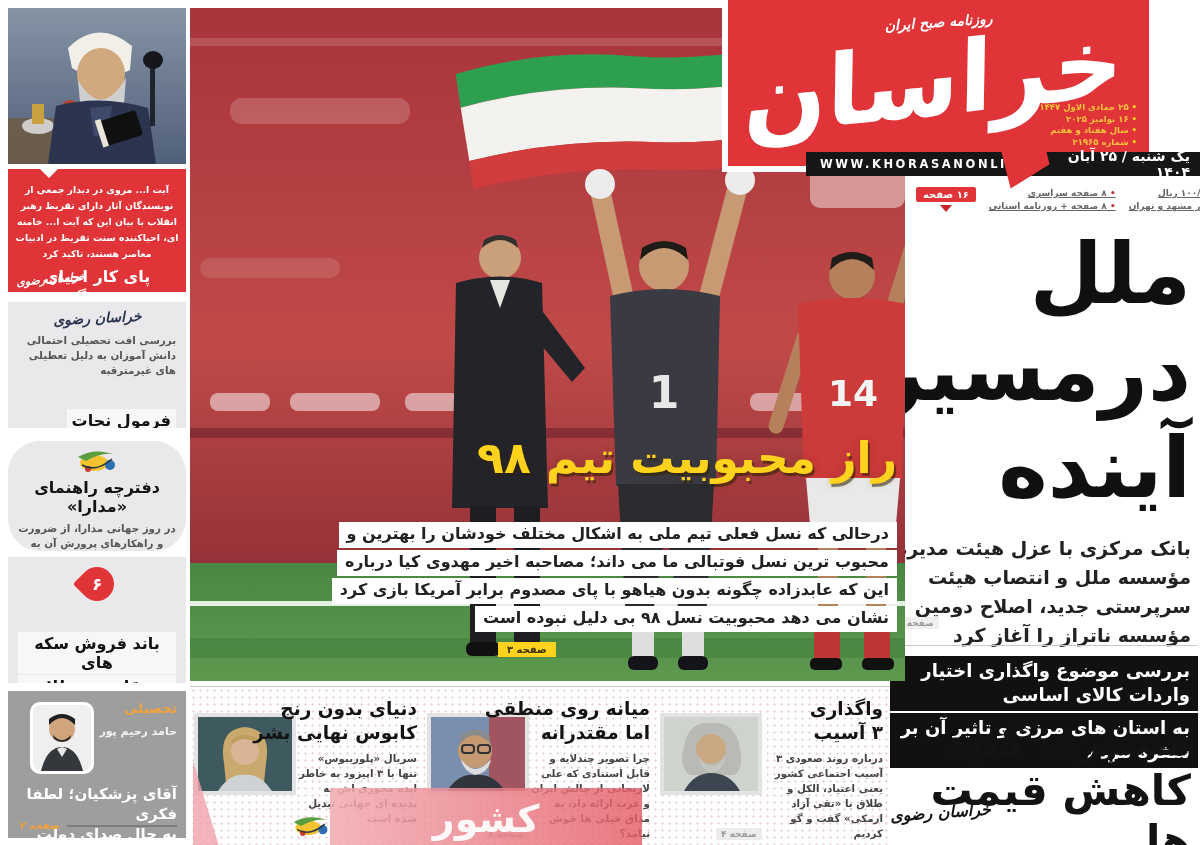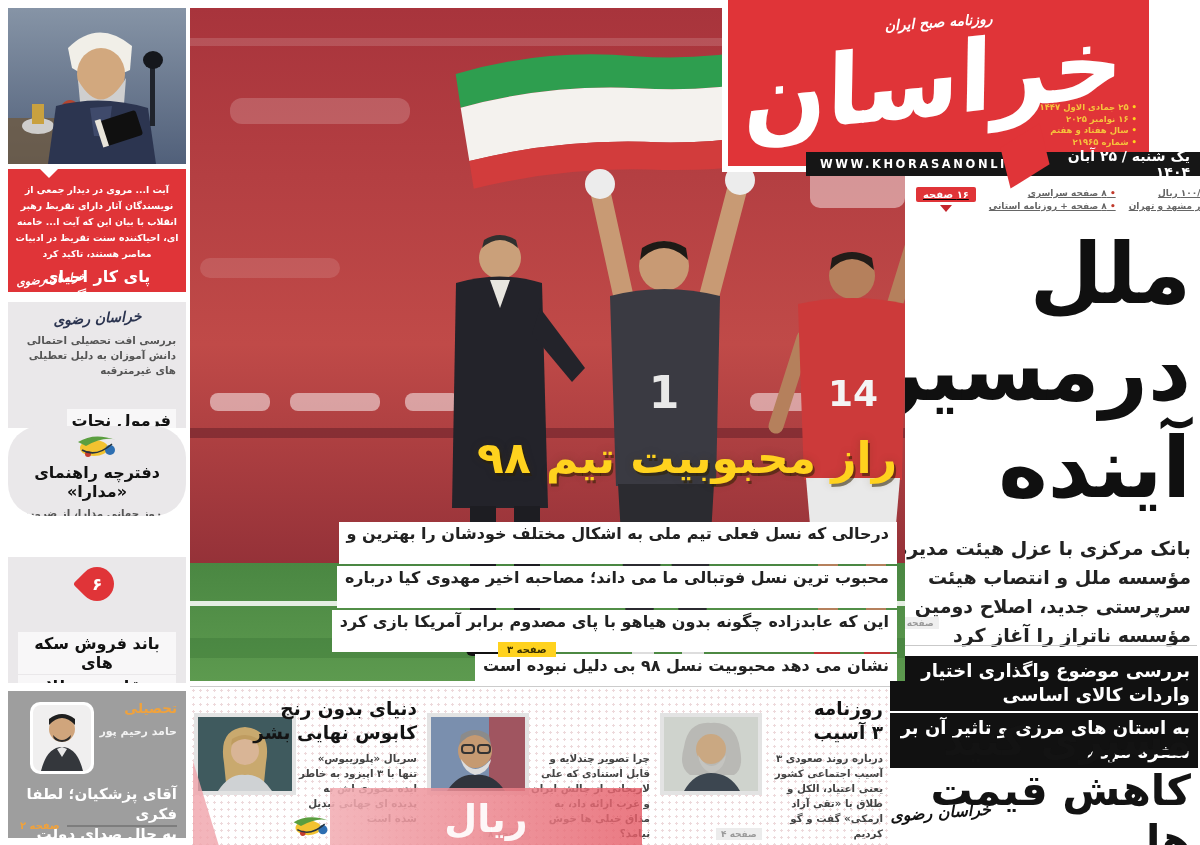--- a/index.html
+++ b/index.html
@@ -16,21 +16,21 @@
      border-left:9px solid transparent; border-right:9px solid transparent; border-top:9px solid #fff; }
   .sb-red .kicker { padding:13px 7px 0; font-size:9.3px; line-height:16px; font-weight:600;
      color:#fff; text-align:center; }
   .sb-red .rtitle { margin-top:4px; padding:0 6px; font-size:16px; line-height:21px; font-weight:800;
      color:#fff; text-align:center; }
   .sb-red .sig { position:absolute; left:8px; bottom:6px; font-family:"DejaVu Serif", serif;
      font-style:italic; font-weight:700; font-size:11px; color:#fff; transform:rotate(-5deg); }
 
   .sb-gray { background:#eae8ea; }
   .sb-g1 { top:302px; height:126px; }
-  .sb-g2 { top:426px; height:90px;border-radius:32px; }
+  .sb-g2 { top:441px; height:110px;border-radius:32px; }
   .sb-g3 { top:557px; height:126px; }
   .brand-callig { display:block; text-align:center; padding-top:8px; font-family:"DejaVu Serif", serif;
      font-style:italic; font-weight:700; font-size:14px; color:#2b3450; transform:rotate(-3deg); }
   .sb-kicker { padding:7px 10px 0; font-size:10.3px; line-height:15px; font-weight:600; color:#555; text-align:right; direction:rtl; }
   .sb-titles { margin-top:19px; text-align:right; direction:rtl; padding:12px 10px; }
   .sb-titles.center { text-align:center; }
   .sb-titles span { display:inline-block; background:#f8f7f8; color:#121212; font-weight:800;
      font-size:16px; line-height:19px; padding:2px 5px; margin-bottom:1px; }
   .sb-g2 .g2-title { margin-top:3px; text-align:center; direction:rtl; font-size:16px; font-weight:800; color:#121212; }
   .sb-g2 .g2-text { margin-top:5px; padding:0 9px; font-size:10.3px; line-height:15px; font-weight:600;
@@ -53,21 +53,21 @@
   .ed-foot .pref { color:#f0a23c; font-size:10px; font-weight:800; direction:rtl; }
 
   
   .photo { position:absolute; left:190px; top:8px; width:715px; height:673px; overflow:hidden; z-index:1; }
   .photo svg { display:block; width:100%; height:100%; }
   .photo-headline { position:absolute; right:8px; top:424px; direction:rtl; color:#ffd21e;
      font-size:44px; font-weight:800; text-shadow:2px 3px 0 rgba(45,32,0,.55), 0 0 8px rgba(70,50,0,.25);
      letter-spacing:0; z-index:2; }
   .photo-lead { position:absolute; right:8px; top:514px; text-align:right; direction:rtl; z-index:2; }
   .photo-lead span { display:inline-block; background:#fff; color:#222; font-size:16px; line-height:20px;
-     font-weight:700; padding:2px 8px 20px; margin-bottom:2px; }
+     font-weight:700; padding:2px 8px 4px; margin-bottom:2px; }
   .photo-pageref { position:absolute; left:308px; bottom:24px; background:#ffd21e; color:#3a3000;
      font-size:10px; font-weight:800; padding:2px 9px; direction:rtl; z-index:2; }
 
   
   .masthead { position:absolute; left:722px; top:0; width:427px; height:172px; background:#e03438;
      border-left:6px solid #fff; border-bottom:6px solid #fff; z-index:4; }
   .mh-tagline { position:absolute; left:0; right:0; top:14px; text-align:center; color:#fff;
      font-family:"DejaVu Serif", serif; font-style:italic; font-weight:700; font-size:14px; transform:rotate(-4deg); }
   .mh-logo { position:absolute; left:0; right:10px; top:26px; text-align:center; color:#fff;
      font-size:98px; line-height:110px; font-weight:800; transform:rotate(-6deg) skewX(-7deg); direction:rtl; }
@@ -77,21 +77,21 @@
 
   .datebar { position:absolute; left:806px; top:152px; width:394px; height:24px; background:#161616;
      display:flex; align-items:center; justify-content:space-between; z-index:5; }
   .datebar .site { padding-left:14px; color:#fff; font-size:11.5px; letter-spacing:2.6px; font-weight:700; }
   .datebar .date { padding-right:10px; color:#fff; font-size:14px; font-weight:800; direction:rtl; }
   .swoosh { position:absolute; left:1002px; top:136px; width:46px; height:40px; background:#e03438;
      transform:rotate(-32deg) skewX(-18deg); z-index:6; }
 
   
   .info-row { position:absolute; left:916px; top:187px; display:flex; align-items:flex-start; gap:13px; z-index:3; }
-  .pages-badge-wrap { display:flex; flex-direction:column; align-items:center;text-decoration:underline; }
+  .pages-badge-wrap { display:flex; flex-direction:column; align-items:center; }
   .pages-badge { background:#e03438; color:#fff; font-size:10px; font-weight:800; padding:2px 7px;
      border-radius:2px; direction:rtl; white-space:nowrap; }
   .pages-badge-wrap .tri { width:0; height:0; border-left:6px solid transparent; border-right:6px solid transparent;
      border-top:7px solid #c5262c; margin-top:3px; }
   .note-pair .note { font-size:9px; line-height:13px; color:#666; font-weight:600; direction:rtl; text-align:right; white-space:nowrap;text-decoration:underline; }
   .note-pair .note::before { content:"• "; color:#c0392b; }
 
   .lead-headline { position:absolute; left:890px; top:226px; width:305px; text-align:right; direction:rtl;
      color:#101010; font-weight:800; font-size:84px; line-height:97px; padding-right:4px; }
   .lead-subhead { position:absolute; left:890px; top:534px; width:305px; text-align:right; direction:rtl;
@@ -391,40 +391,44 @@
       <div class="tphoto">
         <svg viewBox="0 0 94 74">
           <rect width="94" height="74" fill="#cfd3cd"></rect>
           <path d="M20 30 Q24 4 47 6 Q72 4 76 32 Q80 52 70 58 L26 58 Q14 50 20 30" fill="#b9b9b5"></path>
           <circle cx="47" cy="32" r="15" fill="#caa882"></circle>
           <path d="M34 38 Q47 60 62 38 Q60 54 47 56 Q36 52 34 38" fill="#c4c4c0"></path>
           <path d="M20 74 Q30 56 47 56 Q66 56 76 74 Z" fill="#3c4650"></path>
         </svg>
       </div>
       <div class="ttitle">
-        <span>روزنامه</span><br>
+        <span>واگذاری</span><br>
         <span>۳ آسیب</span>
       </div>
       <div class="ttext">درباره روند صعودی ۳ آسیب اجتماعی کشور یعنی اعتیاد، الکل و طلاق با «تقی آزاد ارمکی» گفت و گو کردیم</div>
       <div class="tpref">صفحه ۴</div>
     </div>
 
     <div class="teaser t2">
       <div class="tphoto">
         <svg viewBox="0 0 94 74">
           <rect width="94" height="74" fill="#7a8fae"></rect>
           <rect x="58" y="0" width="36" height="74" fill="#a05560"></rect>
           <circle cx="44" cy="34" r="17" fill="#c59a72"></circle>
           <path d="M28 28 Q44 8 60 28 L58 18 Q44 8 30 18 Z" fill="#8b8b8b"></path>
           <rect x="31" y="28" width="12" height="8" rx="3" fill="none" stroke="#333" stroke-width="2"></rect>
           <rect x="47" y="28" width="12" height="8" rx="3" fill="none" stroke="#333" stroke-width="2"></rect>
           <path d="M30 42 Q44 62 60 42 Q58 56 44 58 Q32 54 30 42" fill="#dddddd"></path>
           <path d="M16 74 Q28 56 44 58 Q62 56 74 74 Z" fill="#30343c"></path>
         </svg>
       </div>
+      <div class="ttitle">
+        <span>میانه روی منطقی</span><br>
+        <span>اما مقتدرانه</span>
+      </div>
       <div class="ttext">چرا تصویر چندلایه و قابل استنادی که علی لاریجانی از چالش ایران و غرب ارائه داد، به مذاق خیلی ها خوش نیامد؟</div>
       <div class="tpref">صفحه ۸</div>
     </div>
 
     <div class="teaser t3">
       <div class="tphoto">
         <svg viewBox="0 0 94 74">
           <rect width="94" height="74" fill="#3f5a5e"></rect>
           <path d="M26 46 Q20 12 47 10 Q74 12 68 46 L66 66 L28 66 Z" fill="#c9a96e"></path>
           <circle cx="47" cy="34" r="14" fill="#d9b596"></circle>
@@ -443,17 +447,17 @@
           <path d="M4 10 Q20 0 42 8 Q30 4 12 14 Z" fill="#5a9e3f"></path>
           <circle cx="36" cy="18" r="5" fill="#2e6fb2"></circle>
           <circle cx="14" cy="22" r="3" fill="#c43b2f"></circle>
           <path d="M8 18 Q22 26 38 12" stroke="#27343f" stroke-width="1.6" fill="none"></path>
         </svg>
       </div>
     </div>
 
     <div class="pink-wedge"></div>
     <div class="ribbon">
-      <span>ریال</span>
+      <span>کشور</span>
     </div>
   </div>
 
 </div>
 
 </body></html>

